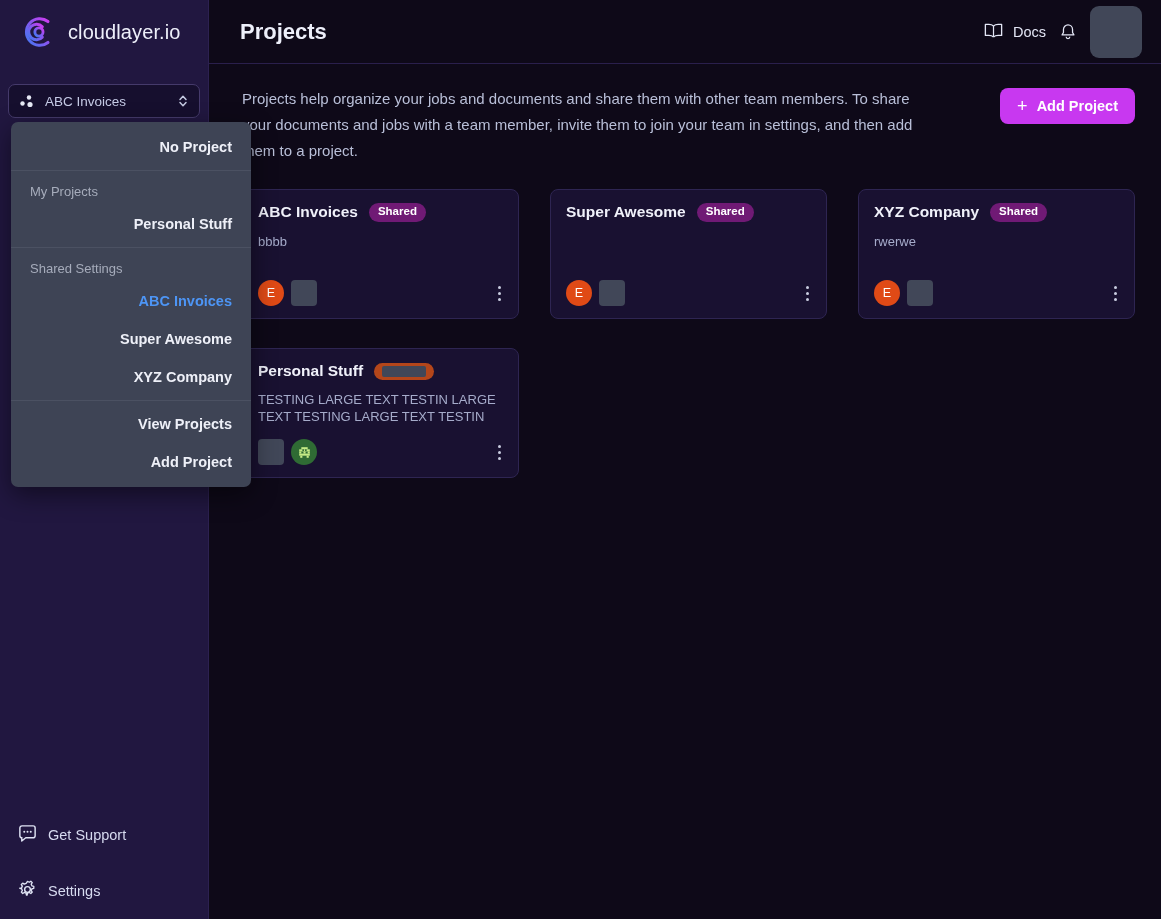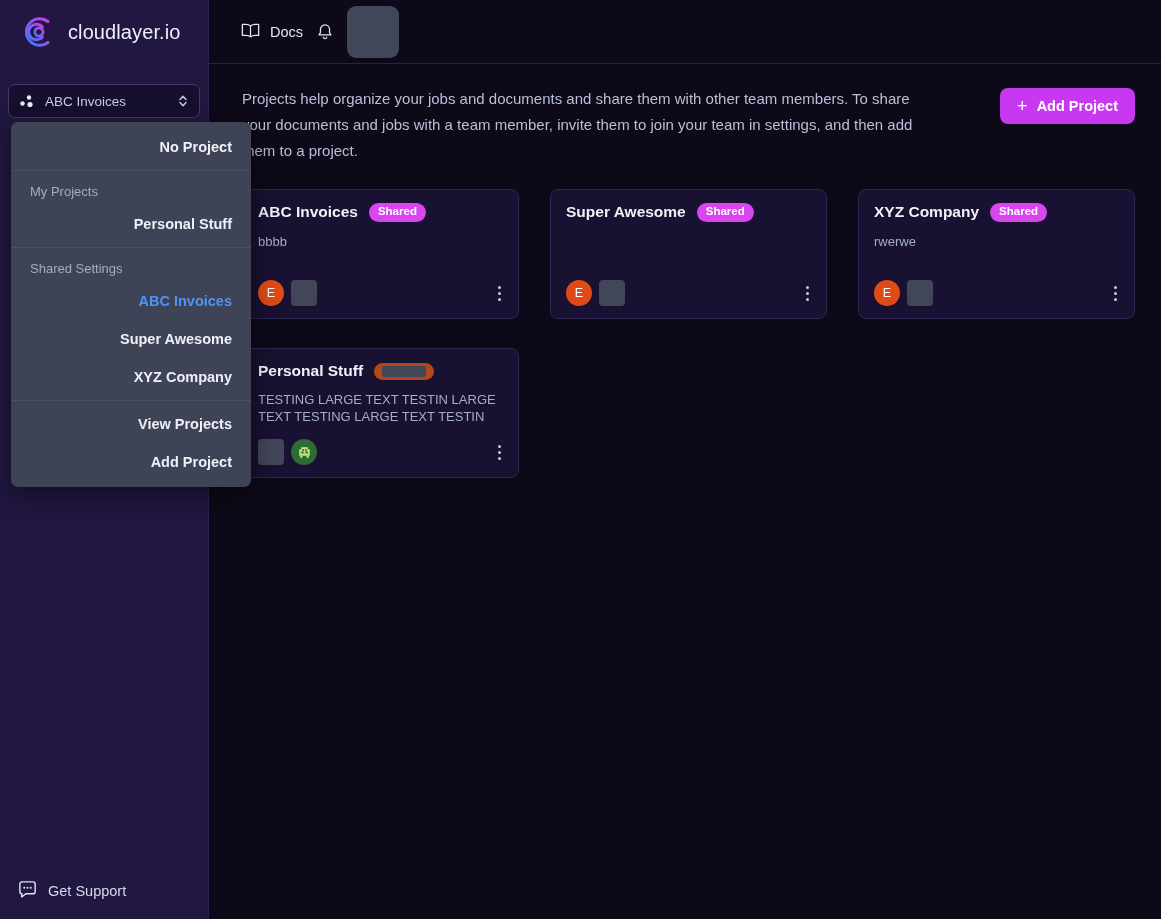--- a/index.html
+++ b/index.html
@@ -92,21 +92,21 @@
     position: relative;
     height: 130px;
     background: #191131;
     border: 1px solid #2e2552;
     border-radius: 8px;
     padding: 13px 15px 0 15px;
   }
   .card-head { display: flex; align-items: center; gap: 11px; }
   .card-title { color: #f0f1fa; font-size: 15.5px; font-weight: bold; }
   .badge-shared {
-    background: #d946ef; color: #ffffff;
+    background: #701a75; color: #ffffff;
     font-size: 11.5px; font-weight: bold;
     border-radius: 10px; padding: 3px 9px 4px 9px; line-height: 1; text-align: center;
   }
   .badge-loading {
     background: #b4461a; border-radius: 11px;
     width: 60px; height: 17px; display: flex; align-items: center; justify-content: center;
   }
   .badge-loading i { display: block; width: 44px; height: 11px; background: #414758; border-radius: 2px; }
   .card-desc {
     margin-top: 11px; color: #a6accb; font-size: 13px; line-height: 17px;
@@ -196,25 +196,35 @@
         <span>
           <svg viewBox="0 0 22 22" width="21" height="21">
             <path d="M3 5.2 a2.2 2.2 0 0 1 2.2-2.2 h11.6 A2.2 2.2 0 0 1 19 5.2 v8.1 a2.2 2.2 0 0 1-2.2 2.2 H9.2 L5 18.8 v-3.3 H5.2 A2.2 2.2 0 0 1 3 13.3 Z" fill="none" stroke="#dfe3f4" stroke-width="1.5" stroke-linejoin="round"></path>
             <circle cx="7.6" cy="9.2" r="1.05" fill="#dfe3f4"></circle>
             <circle cx="11" cy="9.2" r="1.05" fill="#dfe3f4"></circle>
             <circle cx="14.4" cy="9.2" r="1.05" fill="#dfe3f4"></circle>
           </svg>
         </span>
         <span>Get Support</span>
       </div>
+      <div class="side-item">
+        <span>
+          <svg viewBox="0 0 22 22" width="21" height="21">
+            <path d="M11 2.6 l1.9.8 1.6-1.1 1.5 1.5 -1.1 1.6 .8 1.9 1.9.4 v2.1 l-1.9.4 -.8 1.9 1.1 1.6 -1.5 1.5 -1.6-1.1 -1.9.8 -.4 1.9 H9.9 l-.4-1.9 -1.9-.8 -1.6 1.1 -1.5-1.5 1.1-1.6 -.8-1.9 -1.9-.4 V9.7 l1.9-.4 .8-1.9 -1.1-1.6 1.5-1.5 1.6 1.1 1.9-.8 Z" fill="none" stroke="#dfe3f4" stroke-width="1.4" stroke-linejoin="round"></path>
+            <circle cx="11" cy="11" r="3" fill="none" stroke="#dfe3f4" stroke-width="1.5"></circle>
+          </svg>
+        </span>
+        <span>Settings</span>
+      </div>
     </div>
   </div>
 
   <div class="main">
     <div class="topbar">
+      <div class="page-title">Projects</div>
       <div class="top-actions">
         <div class="docs-link">
           <span>
             <svg viewBox="0 0 22 18" width="21" height="17">
               <path d="M11 4.2 C9.4 2.8 7.2 2.4 5 2.6 H2.4 v11.6 H5 c2.2-.2 4.4.2 6 1.6" fill="none" stroke="#e3e6f5" stroke-width="1.4" stroke-linejoin="round"></path>
               <path d="M11 4.2 C12.6 2.8 14.8 2.4 17 2.6 h2.6 v11.6 H17 c-2.2-.2-4.4.2-6 1.6" fill="none" stroke="#e3e6f5" stroke-width="1.4" stroke-linejoin="round"></path>
               <path d="M11 4.2 v11.6" fill="none" stroke="#e3e6f5" stroke-width="1.3"></path>
             </svg>
           </span>
           <span>Docs</span>

